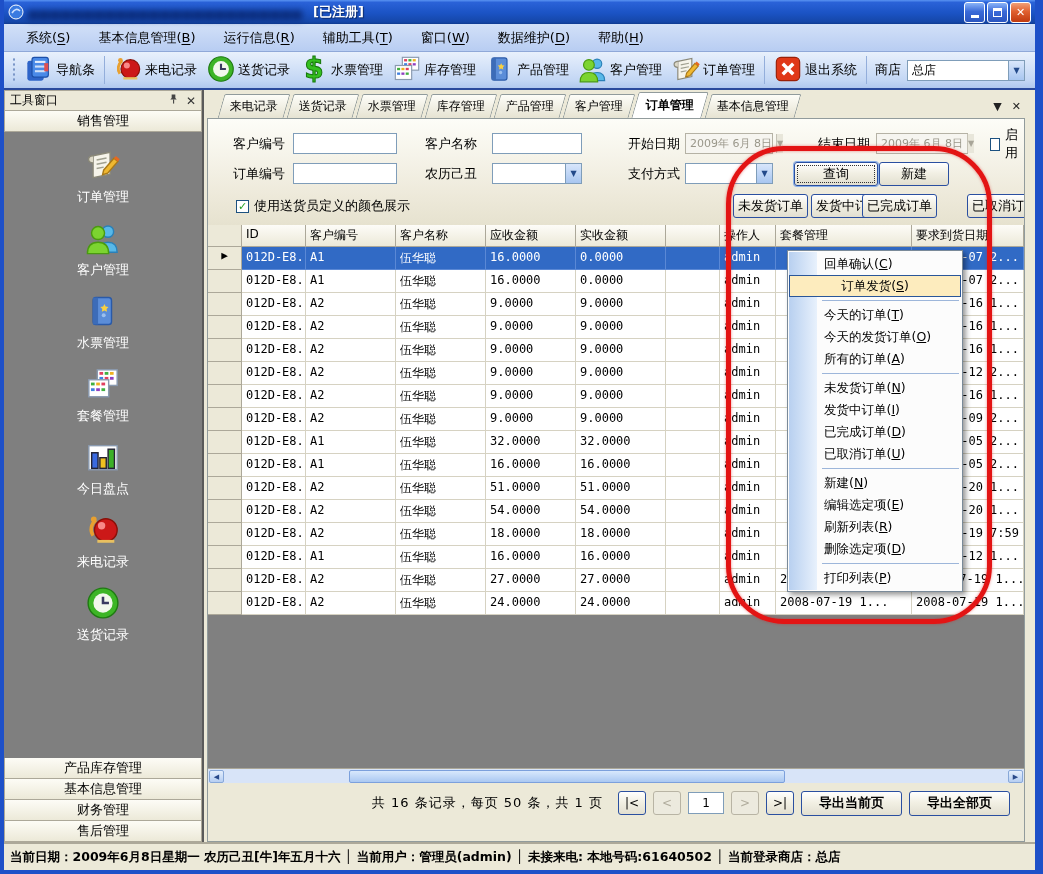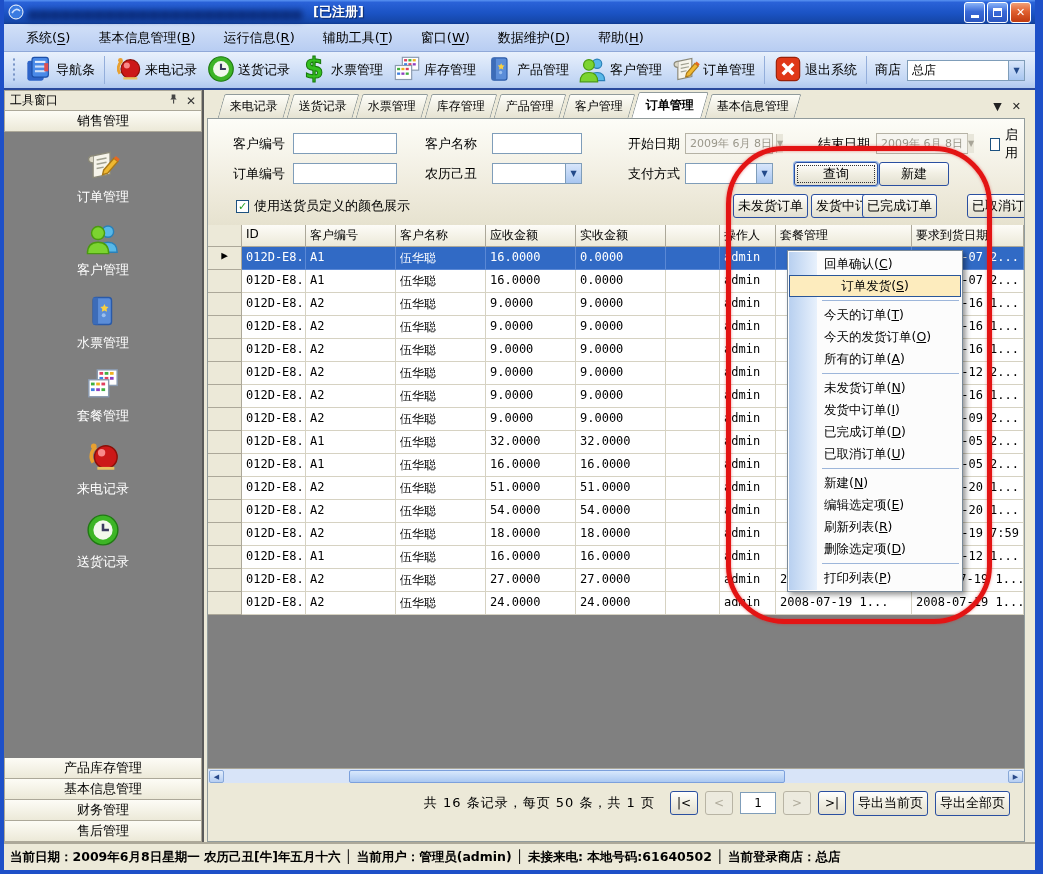--- a/index.html
+++ b/index.html
@@ -101,21 +101,21 @@
   .hs-arrow { position:absolute; top:1px; width:15px; height:13px; background:linear-gradient(180deg,#e4eefc,#b6cef2); border:1px solid #88a8d8;
               border-radius:2px; color:#2a4a8a; font-size:7px; display:flex; align-items:center; justify-content:center; }
   .hs-thumb { position:absolute; top:1px; height:13px; background:linear-gradient(180deg,#d8e8fc,#aac8f2); border:1px solid #7ca0dc; border-radius:2px; }
 
   
   .pager { height:40px; display:flex; align-items:center; justify-content:flex-end; gap:7px; padding:0 14px; font-size:13px; flex:0 0 auto; }
   .pager .summary { margin-right:8px; letter-spacing:1px; }
   .nav-btn { width:28px; height:24px; font-size:12px; }
   .nav-btn.disabled { border-color:#b8b4a4; background:#eceade; color:#b0ac9c; }
   .page-box { width:36px; height:22px; border:1px solid #7f9db9; background:#fff; text-align:center; font-size:12px; line-height:20px; }
-  .exp-btn { height:25px; padding:0 4px; }
+  .exp-btn { height:25px; padding:0 17px;font-weight:bold; }
   .pager-pad { height:18px; flex:0 0 auto; }
 
   
   .statusbar { position:absolute; left:0; right:0; bottom:0; height:28px; background:#ece9d8; border-top:2px solid #aca899;
                display:flex; align-items:center; padding:0 6px; font-size:12.5px; font-weight:bold; color:#000; white-space:nowrap; overflow:hidden; }
 
   
   .ctxmenu { position:absolute; left:783px; top:250px; width:176px; background:#fcfcfc; border:1px solid #7a8a99;
              box-shadow:3px 3px 5px rgba(0,0,0,.4); z-index:50; padding:2px 0; }
   .ctx-stripe { position:absolute; left:1px; top:1px; bottom:1px; width:28px; background:linear-gradient(90deg,#b8d0f0,#e8f1fc); }
@@ -319,20 +319,29 @@
               <rect x="16.9" y="7" width="2.6" height="2" fill="#9040c0"></rect>
               <rect x="2" y="9" width="14" height="12" fill="#fff" stroke="#8a9ab0"></rect>
               <rect x="3.5" y="11" width="2.6" height="2" fill="#40b040"></rect>
               <rect x="7.2" y="11" width="2.6" height="2" fill="#f0b020"></rect>
               <rect x="10.9" y="11" width="2.6" height="2" fill="#e04060"></rect>
               <rect x="3.5" y="15" width="2.6" height="2" fill="#4080e0"></rect>
               <rect x="7.2" y="15" width="2.6" height="2" fill="#9040c0"></rect>
               <rect x="10.9" y="15" width="2.6" height="2" fill="#40b040"></rect>
             </svg></span>
           <span>套餐管理</span>
+        </div>
+        <div class="sb-item">
+          <span><svg width="34" height="34" viewBox="0 0 24 24">
+              <rect x="2" y="4" width="20" height="17" fill="#fff" stroke="#8a9ab0"></rect>
+              <rect x="4" y="9" width="4.5" height="11" fill="#3a6ae0" stroke="#223"></rect>
+              <rect x="9.8" y="12.5" width="4.5" height="7.5" fill="#f0c020" stroke="#223"></rect>
+              <rect x="15.6" y="6.5" width="4.5" height="13.5" fill="#3cb028" stroke="#223"></rect>
+            </svg></span>
+          <span>今日盘点</span>
         </div>
         <div class="sb-item">
           <span><svg width="34" height="34" viewBox="0 0 24 24">
               <path d="M5 16a8 8 0 0 1 2-11" stroke="#e8a030" stroke-width="2.4" fill="none"></path>
               <circle cx="5.5" cy="4.5" r="2" fill="#e8a030"></circle>
               <circle cx="14" cy="12" r="8" fill="#cc1818" stroke="#8a1008"></circle>
               <circle cx="11" cy="9" r="2.6" fill="#ff9e9e" opacity=".85"></circle>
               <path d="M8 20h12" stroke="#e8c060" stroke-width="2"></path>
             </svg></span>
           <span>来电记录</span>

